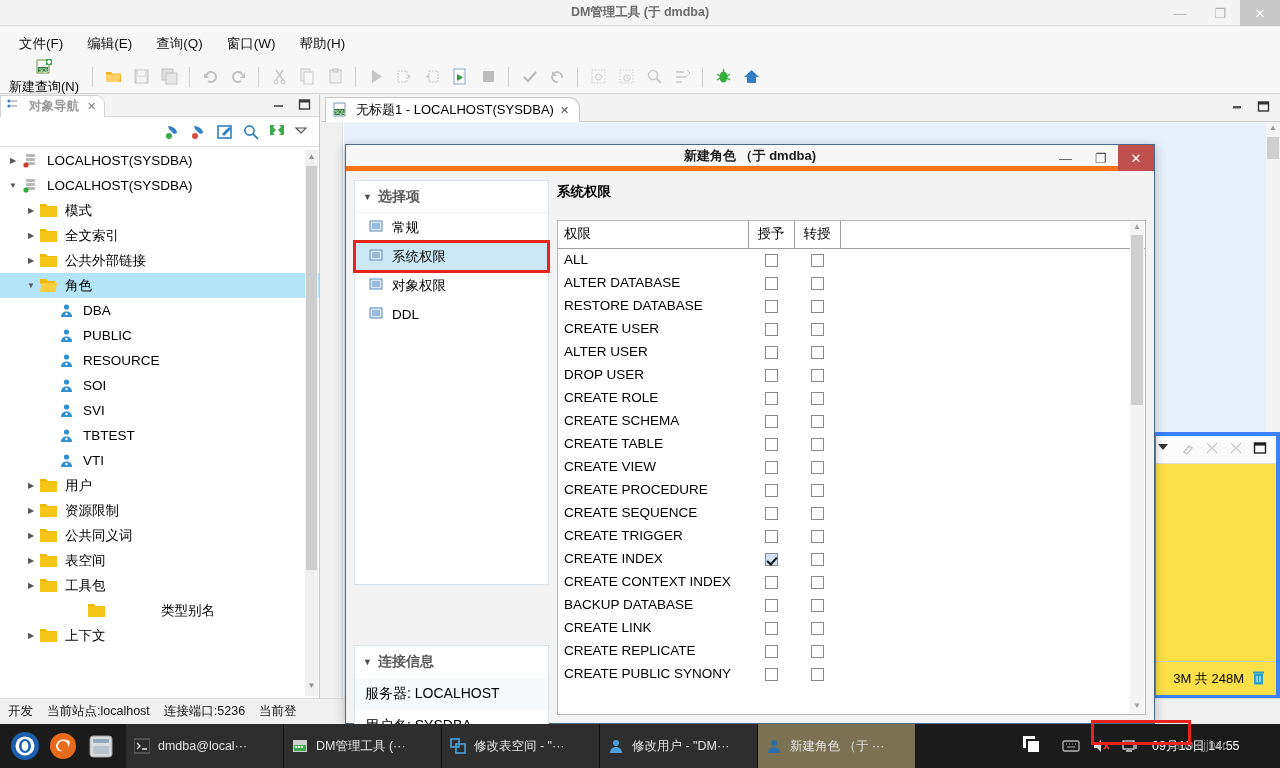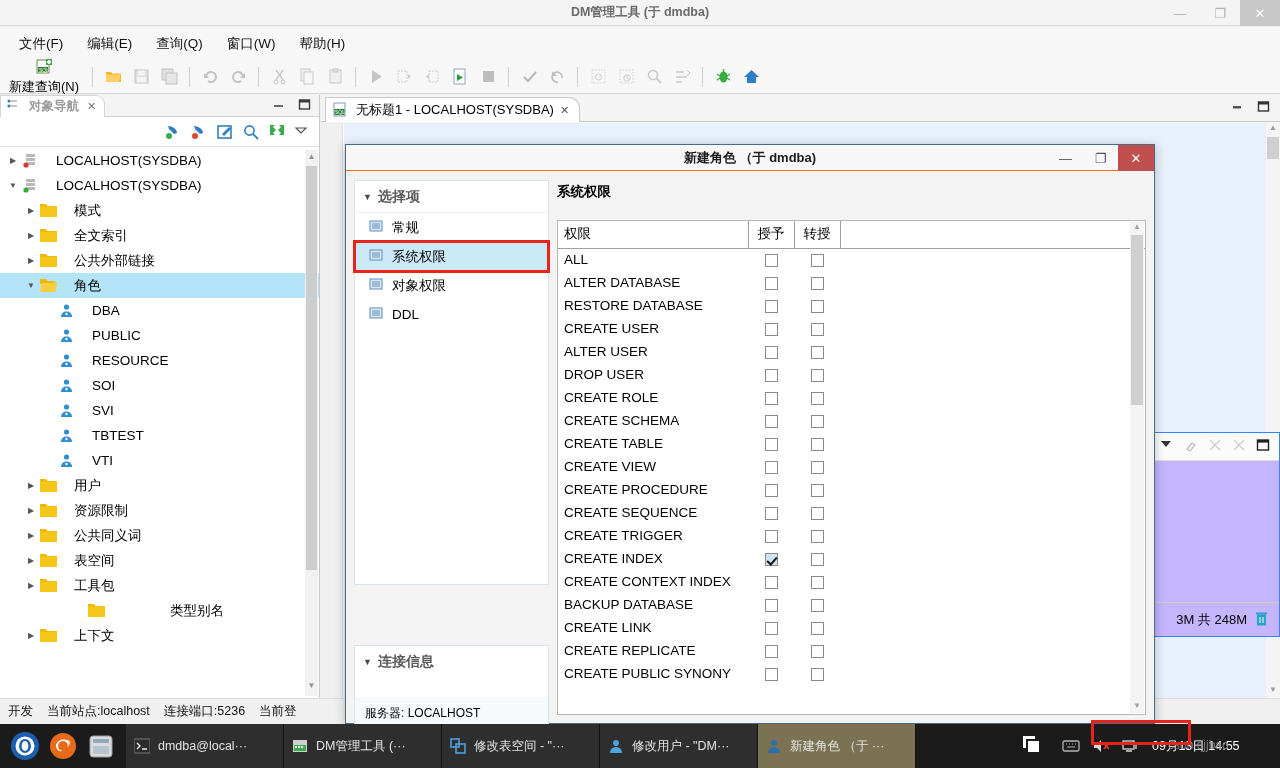--- a/index.html
+++ b/index.html
@@ -64,21 +64,21 @@
   .nav-minmax { position: absolute; right: 4px; top: 3px; display: flex; gap: 9px; align-items: center; }
   .nav-toolbar {
     height: 30px; background: #fff; border-bottom: 1px solid #e2e2e2;
     display: flex; align-items: center; justify-content: flex-end; padding-right: 8px; gap: 9px;
   }
   .tree { position: absolute; left: 0; top: 53px; right: 0; bottom: 0; overflow: hidden; background: #fff; }
   .tnode { height: 25px; display: flex; align-items: center; font-size: 13.5px; white-space: nowrap; }
   .tnode.sel { background: #b3e4f7; }
   .twist { width: 14px; text-align: center; font-size: 8px; color: #555; flex: 0 0 14px; }
   .tico { width: 20px; display: flex; align-items: center; justify-content: center; flex: 0 0 20px; }
-  .tlabel { margin-left: 16px; }
+  .tlabel { margin-left: 7px; }
   .tree-scroll { position: absolute; right: 1px; top: 55px; width: 13px; bottom: 2px; background: #f1f1f1; }
   .tree-scroll .thumb { position: absolute; left: 1px; top: 2px; width: 11px; height: 404px; background: #cdcdcd; }
   .tree-scroll .arr { position: absolute; left: 0; width: 13px; height: 13px; text-align: center; font-size: 8px; color: #909090; }
 
   
   .editor {
     position: absolute; left: 321px; top: 95px; right: 0; height: 603px; background: #f6f6f6;
   }
   .ed-tabbar { position: relative; height: 27px; background: #f4f4f4; border-bottom: 1px solid #c9c9c9; }
   .ed-tab {
@@ -90,43 +90,43 @@
   .ed-minmax { position: absolute; right: 6px; top: 5px; display: flex; gap: 9px; }
   .ed-body { position: absolute; left: 0; top: 28px; right: 0; bottom: 0; background: #fff; }
   .ed-gutter { position: absolute; left: 0; top: 0; width: 22px; bottom: 0; background: #f0f0f0; border-right: 1px solid #ddd; }
   .ed-content { position: absolute; left: 23px; top: 0; right: 14px; bottom: 0; background: #e8f0fb; }
   .ed-vscroll { position: absolute; right: 0; top: 0; width: 14px; bottom: 0; background: #f4f4f4; }
   .ed-vscroll .arr { position: absolute; left: 0; width: 14px; height: 13px; text-align: center; font-size: 8px; color: #9a9a9a; }
   .ed-vscroll .thumb { position: absolute; left: 1px; top: 14px; width: 12px; height: 22px; background: #cfcfcf; }
 
   
   .rpanel {
-    position: absolute; left: 1152px; top: 432px; width: 128px; height: 205px; background: #c4b5fd;
-    border: 1px solid #3b82f6;
+    position: absolute; left: 1152px; top: 432px; width: 128px; height: 267px; background: #fde047;
+    border: 4px solid #3b82f6;
   }
   .rpanel-tb { height: 28px; border-bottom: 1px solid #ddd; display: flex; align-items: center;
                justify-content: flex-end; gap: 7px; padding-right: 6px; background: #fbfbfb; }
   .rpanel-row { position: absolute; left: 0; right: 0; bottom: 0; height: 34px; border-top: 1px solid #ccc;
                 display: flex; align-items: center; justify-content: flex-end; gap: 7px; padding: 0 8px; font-size: 13px; }
 
   
   .statusbar {
     position: absolute; left: 0; top: 698px; width: 1280px; height: 26px;
     background: #f0f0f0; display: flex; align-items: center; gap: 14px; padding-left: 8px;
     font-size: 12.5px; color: #111; border-top: 1px solid #dcdcdc;
   }
 
   
   .dialog {
     position: absolute; left: 345px; top: 144px; width: 810px; height: 580px;
     background: #f3f3f3; border: 1px solid #4a6c86;
     box-shadow: 0 2px 10px rgba(0,0,0,.25);
   }
   .dlg-title {
-    position: relative; height: 26px; background: #f7f7f7; border-bottom: 1px solid #f97316;
+    position: relative; height: 26px; background: #f7f7f7; border-bottom: 5px solid #f97316;
     display: flex; align-items: center; justify-content: center;
   }
   .dlg-title .ttl { font-size: 13px; font-weight: bold; color: #1b1b1b; }
   .dlg-wbtns { position: absolute; right: 0; top: 0; height: 26px; display: flex; }
   .dlg-wbtn { width: 35px; height: 26px; display: flex; align-items: center; justify-content: center; color: #555; font-size: 13px; }
   .dlg-wbtn.close { background: #c0504d; color: #fff; width: 36px; }
 
   .dlg-body { position: absolute; left: 0; top: 27px; right: 0; bottom: 0; background: #f3f3f3; }
 
   .side { position: absolute; left: 8px; top: 8px; width: 195px; height: 405px;
@@ -134,21 +134,21 @@
   .side-hdr { height: 32px; display: flex; align-items: center; gap: 6px; padding-left: 8px;
               font-size: 14px; font-weight: bold; color: #5a5a5a; border-bottom: 1px solid #eef2f5; }
   .side-item { height: 29px; display: flex; align-items: center; gap: 6px; padding-left: 14px; font-size: 13.5px; }
   .side-item.active { background: #cbe8f6; }
   .side-item.highlight { outline: 3px solid #e8241a; outline-offset: -1px; position: relative; z-index: 3; }
 
   .conn { position: absolute; left: 8px; top: 473px; width: 195px; height: 102px;
           background: #fff; border: 1px solid #d9e3ea; overflow: hidden; }
   .conn-hdr { height: 32px; display: flex; align-items: center; gap: 6px; padding-left: 8px;
               font-size: 14px; font-weight: bold; color: #5a5a5a; }
-  .conn-row { height: 32px; display: flex; align-items: center; padding-left: 10px; font-size: 12px; background: #f6fafd; margin-top: 19px; }
+  .conn-row { height: 32px; display: flex; align-items: center; padding-left: 10px; font-size: 14px; background: #f6fafd; }
   .conn-row.alt { background: #fff; }
 
   .panel { position: absolute; left: 211px; top: 8px; right: 8px; bottom: 8px; }
   .panel-title { font-size: 13.5px; font-weight: bold; margin: 3px 0 16px 0; }
   .grid-wrap { position: absolute; left: 0; top: 40px; right: 0; bottom: 0;
                background: #fff; border: 1px solid #b8b8b8; overflow: hidden; }
   table.grid { border-collapse: collapse; width: 100%; table-layout: fixed; }
   table.grid th {
     font-size: 13.5px; font-weight: normal; text-align: left; padding: 3px 6px; height: 27px;
     border-right: 1px solid #9f9f9f; border-bottom: 1px solid #9f9f9f; background: #fff;

